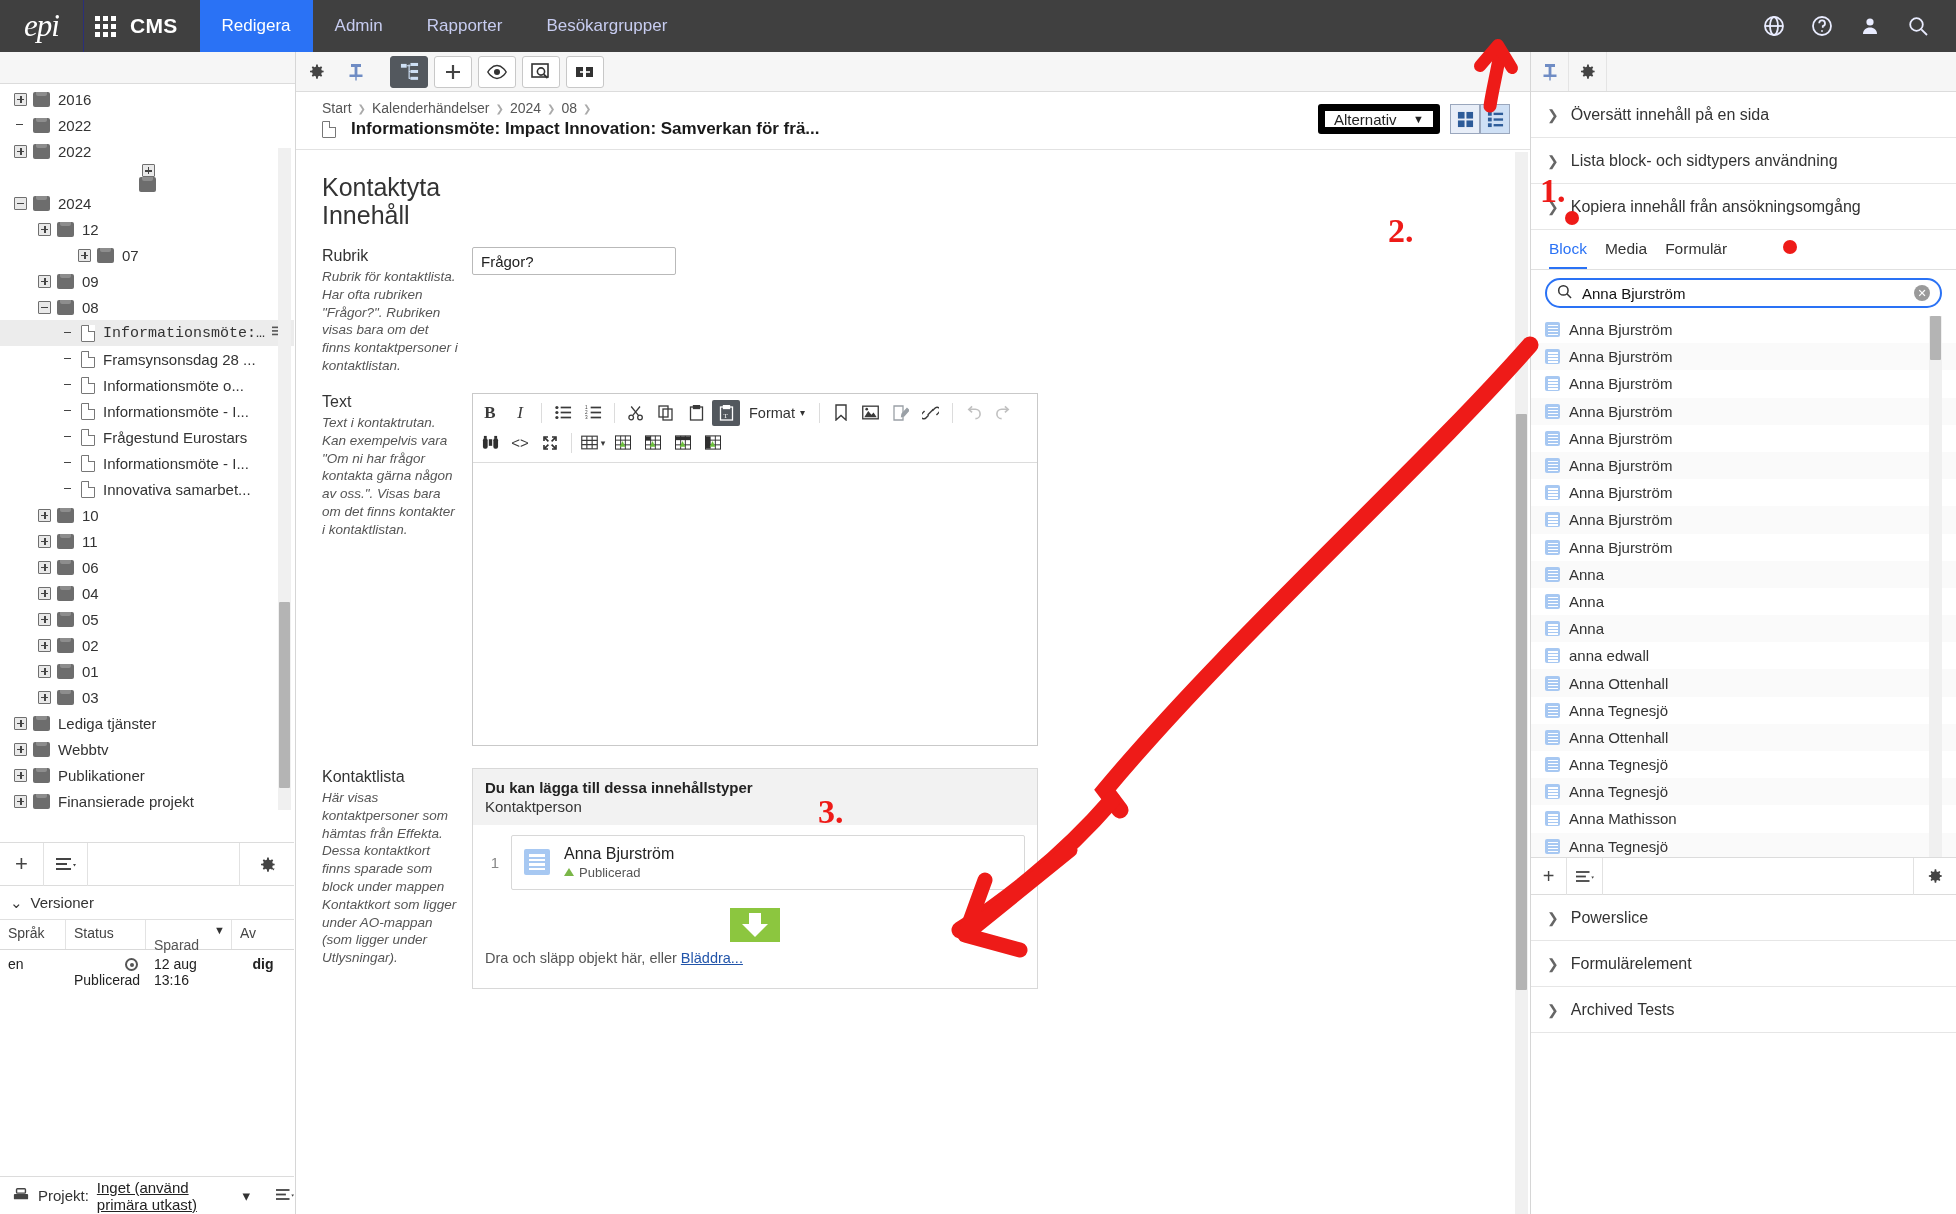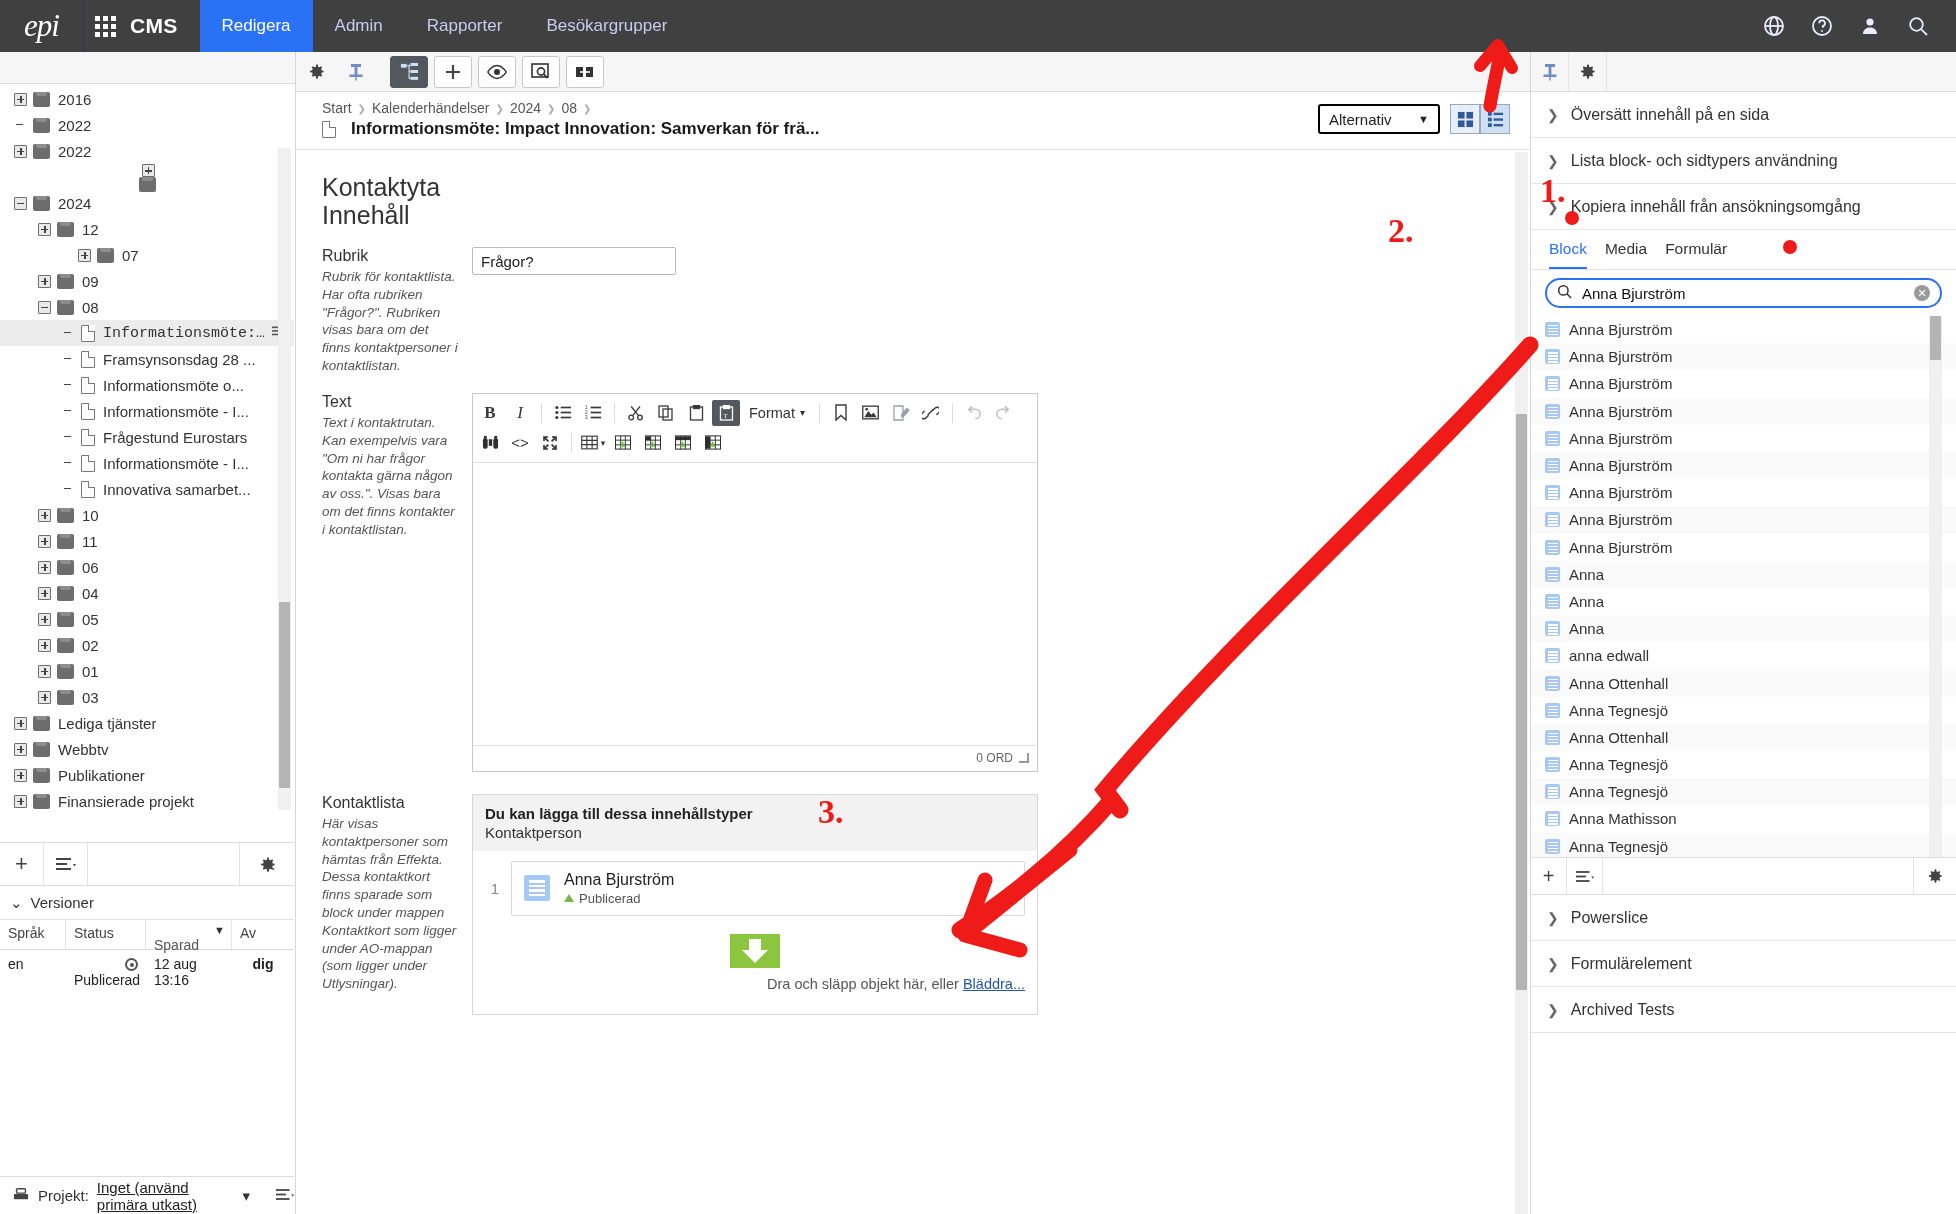--- a/index.html
+++ b/index.html
@@ -149,21 +149,21 @@
   .eg-btn.active { background: #53585e; border-color: #53585e; }
 
   .breadcrumbbar {
     position: relative; height: 58px; border-bottom: 1px solid #e2e2e2; padding: 8px 0 0 26px;
   }
   .crumbs { font-size: 14px; color: #555; display: flex; gap: 6px; align-items: center; }
   .crumbs .sep { color: #aaa; }
   .pagetitle { display: flex; align-items: center; gap: 7px; font-size: 17px; font-weight: bold; color: #1a1a1a; margin-top: 3px; }
   .bb-right { position: absolute; right: 20px; top: 12px; display: flex; align-items: center; gap: 10px; }
   .select-alt {
-    width: 122px; height: 30px; border: 2px solid #000000; border-radius: 3px; background: #fff;
+    width: 122px; height: 30px; border: 7px solid #000000; border-radius: 3px; background: #fff;
     display: flex; align-items: center; justify-content: space-between; padding: 0 9px;
     font-size: 15px; color: #222; cursor: pointer;
   }
   .viewtoggle { display: flex; }
   .vt-btn {
     width: 30px; height: 30px; border: 1px solid #9aa7bd; background: #e8eef8;
     display: flex; align-items: center; justify-content: center; cursor: pointer;
   }
   .vt-btn.active { background: #cfe0f5; }
 
@@ -216,21 +216,21 @@
   }
   .blockico { width: 26px; height: 26px; background: #a7c8f2; border-radius: 2px; position: relative; flex:0 0 auto;}
   .blockico i {
     position: absolute; left: 5px; height: 2.4px; width: 16px; background: #fff; display: block;
   }
   .blockico i:nth-child(1){ top:5px } .blockico i:nth-child(2){ top:9.5px }
   .blockico i:nth-child(3){ top:14px } .blockico i:nth-child(4){ top:18.5px }
   .cardname { font-size: 16px; color: #222; }
   .cardstat { font-size: 13px; color: #555; display:flex; align-items:center; gap:5px; margin-top: 2px; }
   .uparrow { width:0;height:0;border-left:5px solid transparent;border-right:5px solid transparent;border-bottom:8px solid #7ab648; }
-  .dropzone { padding: 18px 0 22px 0; text-align: right; }
+  .dropzone { padding: 18px 0 22px 0; text-align: left; }
   .dz-icon { width: 50px; height: 34px; background: #8cc63f; margin: 0 auto 8px auto; position: relative; }
   .dz-icon::before {
     content:""; position:absolute; left:19px; top:5px; width:12px; height:13px; background:#fff;
   }
   .dz-icon::after {
     content:""; position:absolute; left:12px; top:16px; width:0; height:0;
     border-left:13px solid transparent; border-right:13px solid transparent; border-top:13px solid #fff;
   }
   .dz-text { font-size: 14.5px; color: #555; }
   .dz-text a { color: #2255aa; }
@@ -852,24 +852,20 @@
                   <svg width="16" height="15" viewBox="0 0 17 15">
                       <rect x="0.5" y="0.5" width="16" height="14" fill="none" stroke="#2f2f2f" stroke-width="1.1"></rect>
                       <rect x="1" y="1" width="5" height="13" fill="#2f2f2f"></rect>
                       <path d="M0.5 5h16M0.5 10h16M11 0.5v14" stroke="#2f2f2f" stroke-width="1"></path>
                       <path d="M5 12 8 6l3 6z" fill="#6bbf3b"></path>
                     </svg>
                 </div>
               </div>
             </div>
             <div class="rte-body"></div>
-            <div class="rte-status">
-              <span>0 ORD</span>
-              <span class="resizer"></span>
-            </div>
           </div>
         </div>
       </div>
 
       <div class="row" style="margin-top:22px">
         <div class="lab">
           <div class="lname">Kontaktlista</div>
           <div class="ldesc">Här visas kontaktpersoner som hämtas från Effekta. Dessa kontaktkort finns sparade som block under mappen Kontaktkort som ligger under AO-mappan (som ligger under Utlysningar).</div>
         </div>
         <div class="fld">

